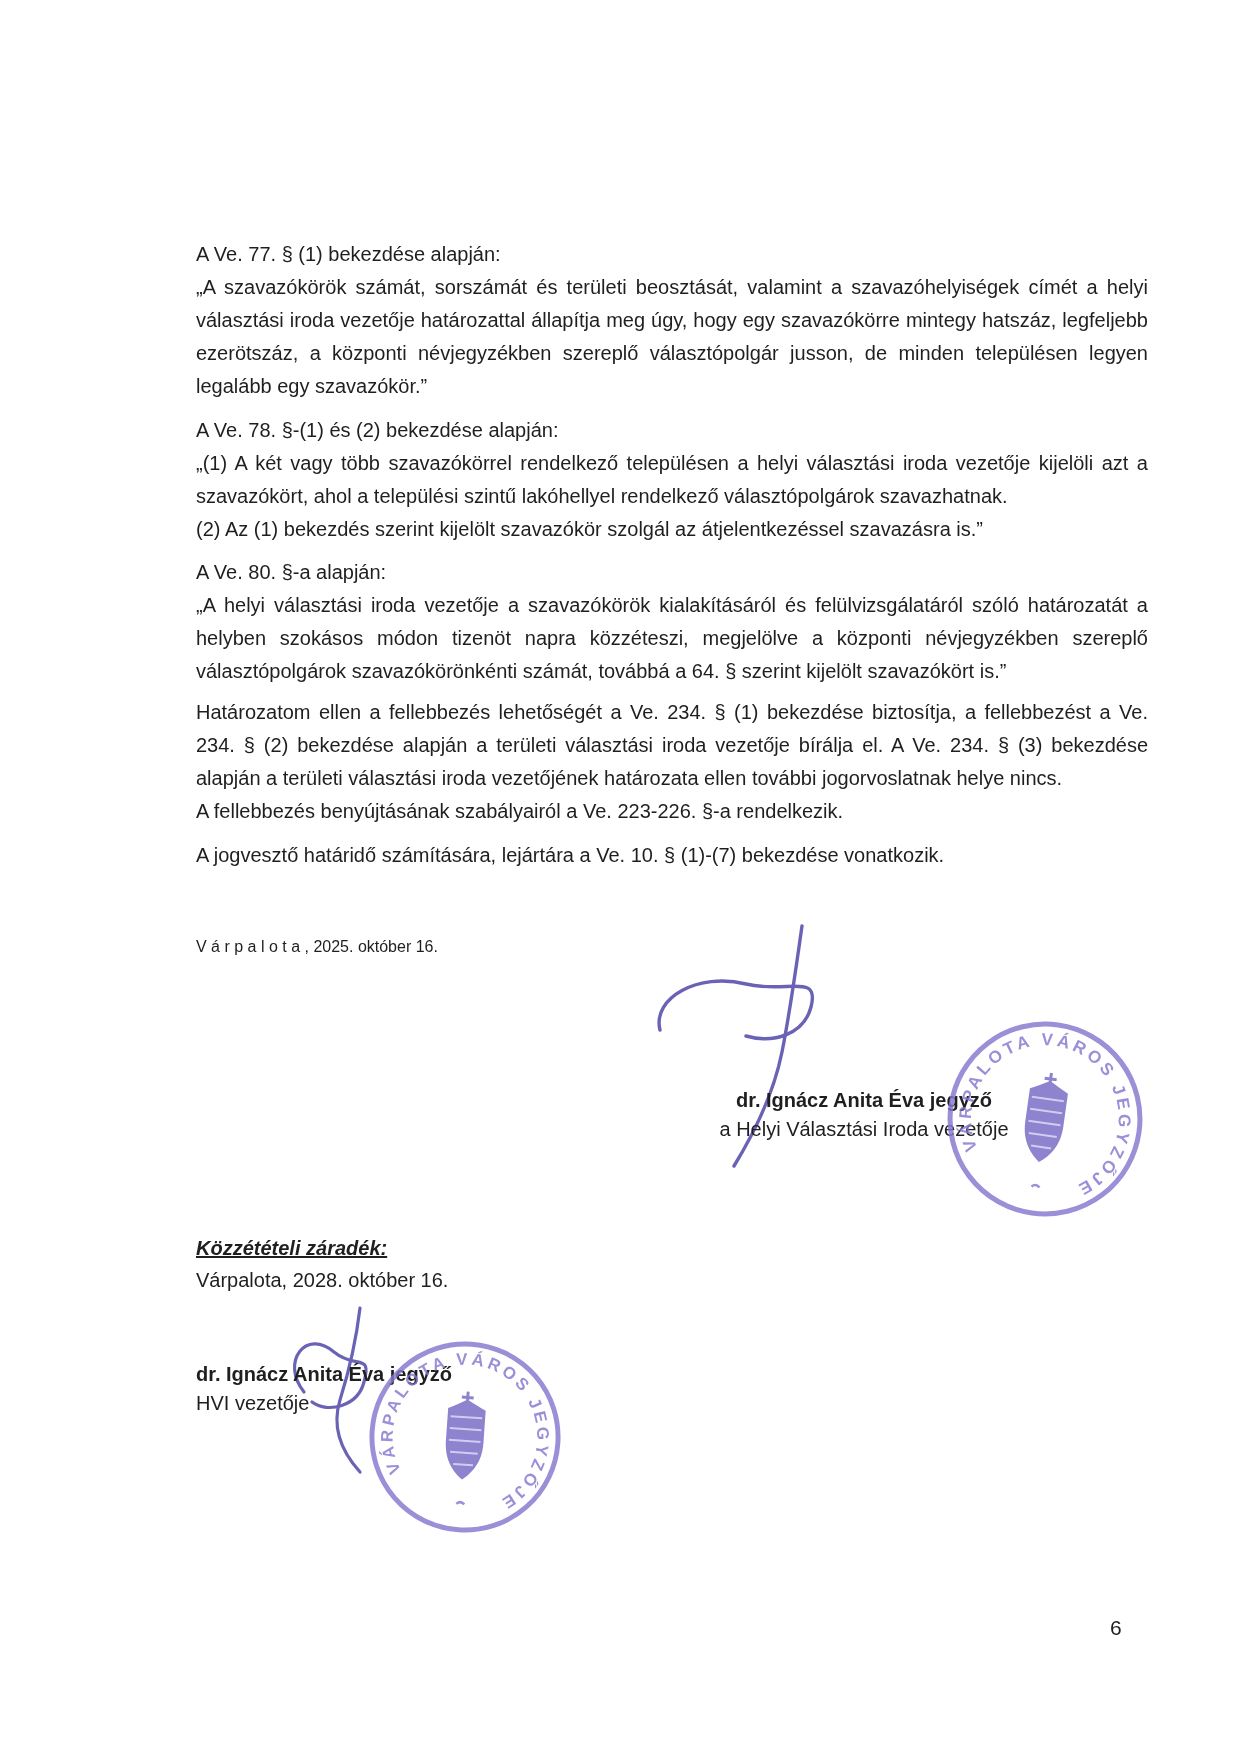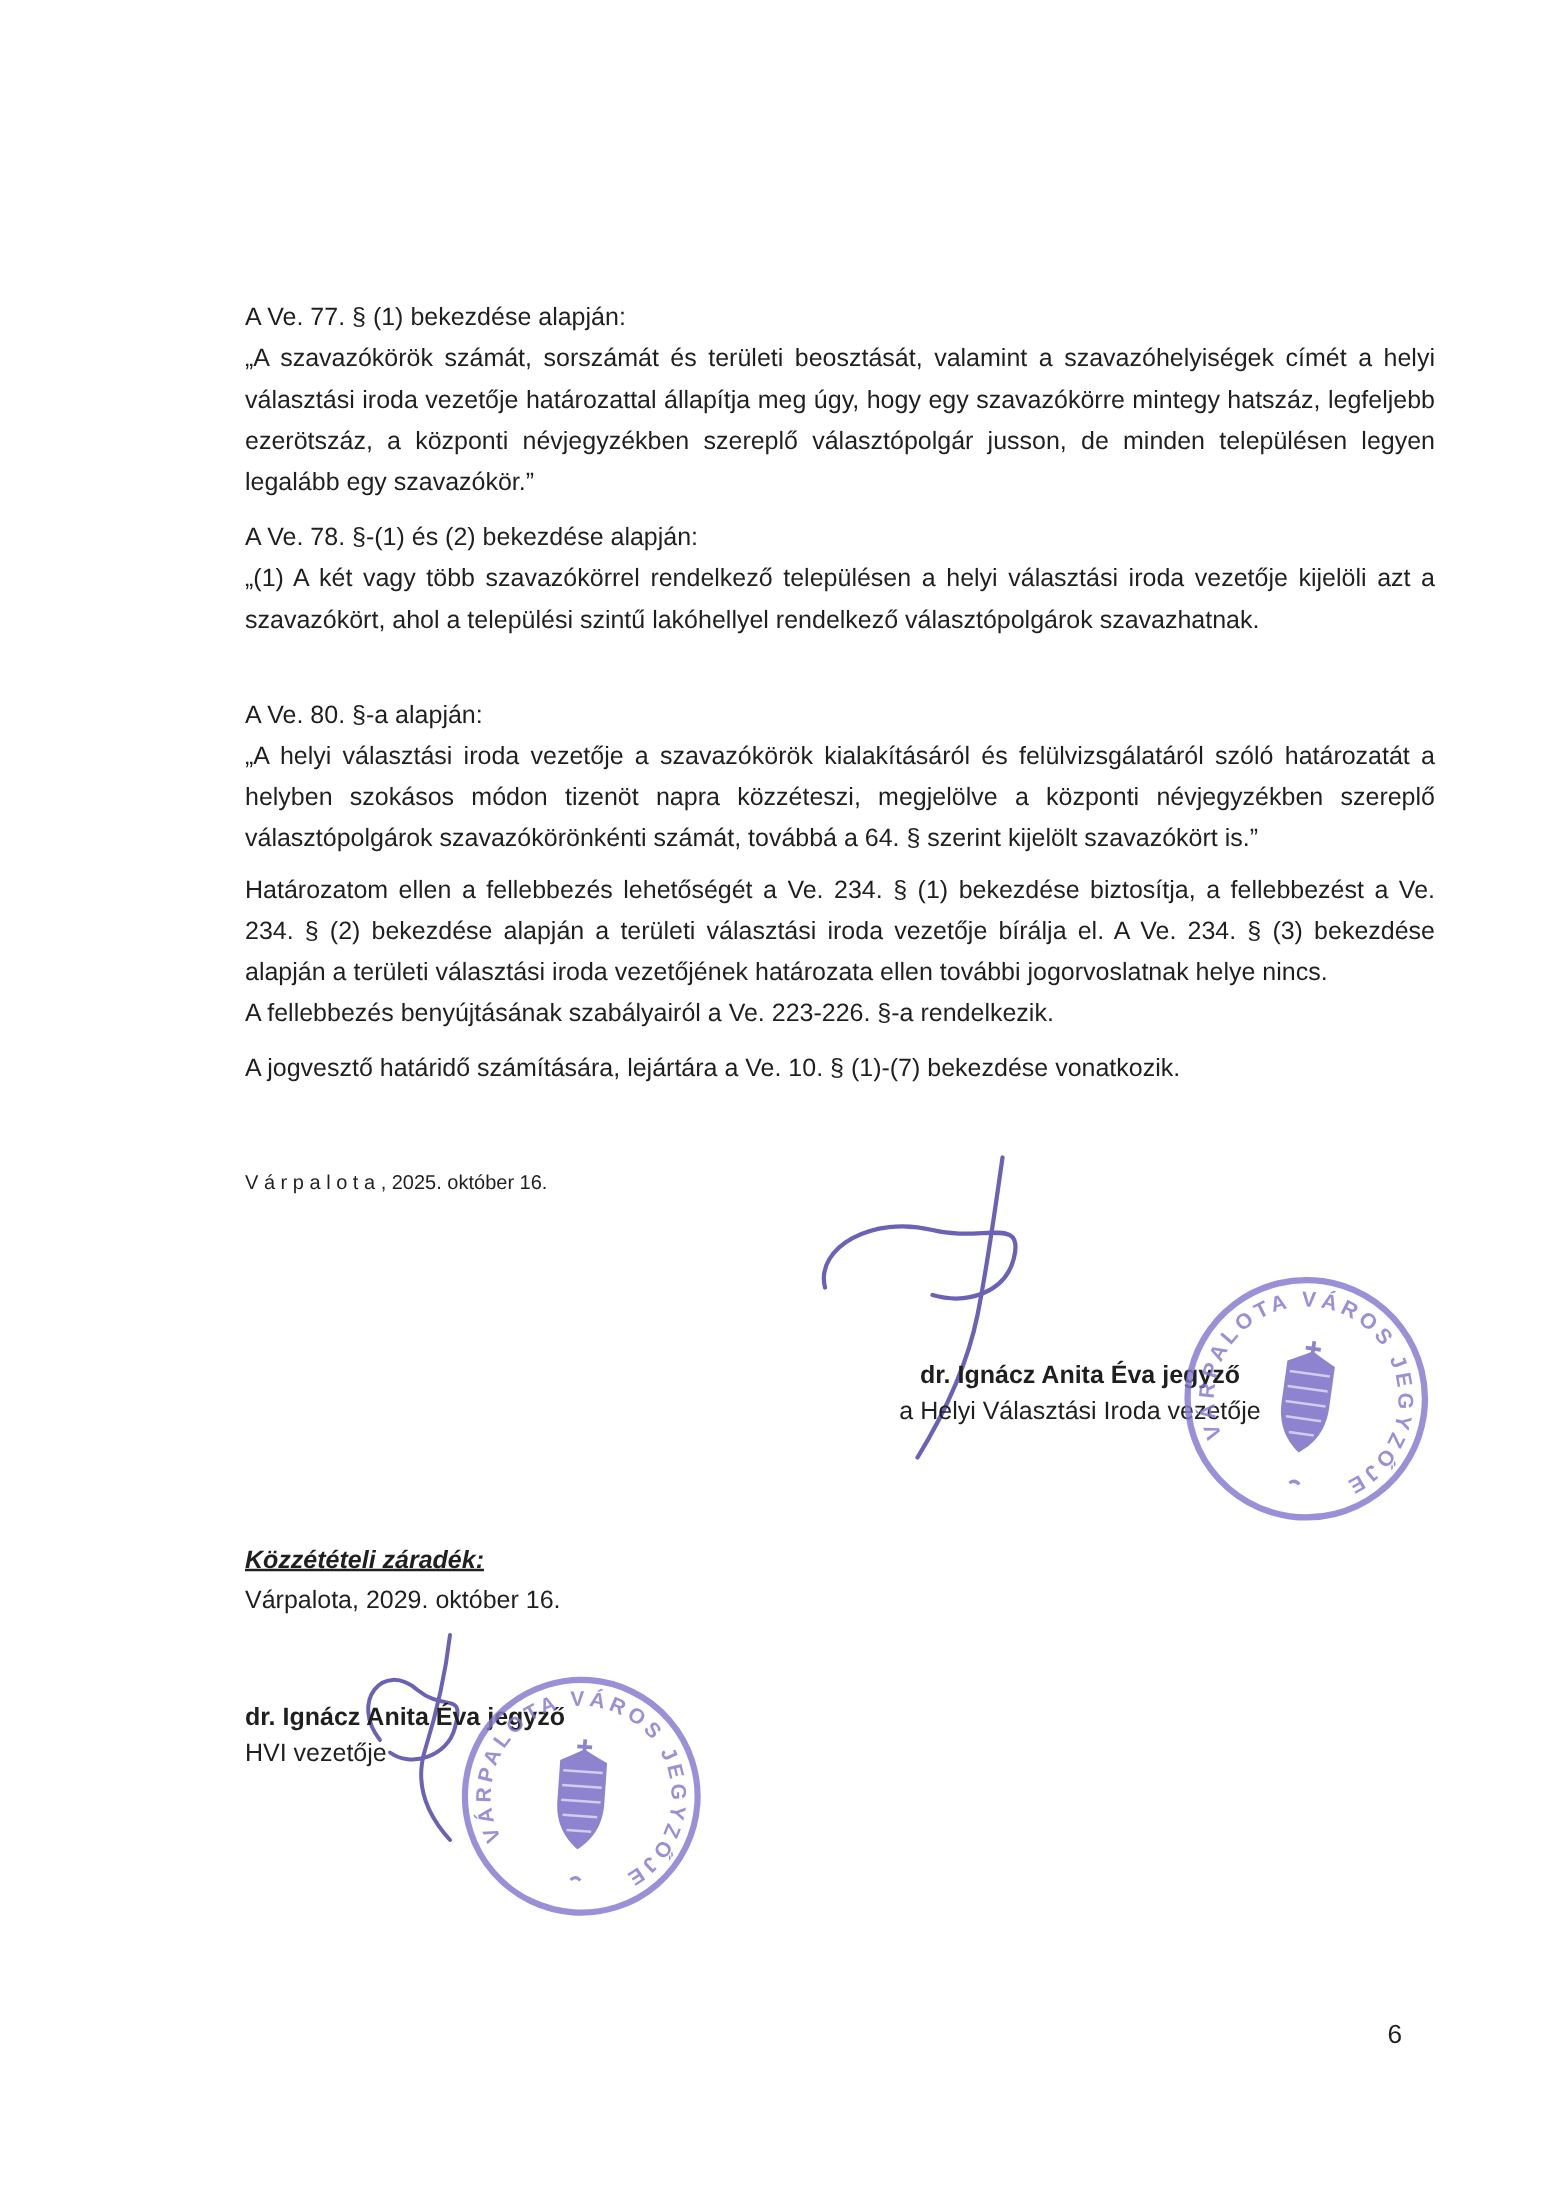--- a/index.html
+++ b/index.html
@@ -33,20 +33,21 @@
 <div class="page">
 
   <div class="block" style="top:238px;">
     <div class="heading">A Ve. 77. § (1) bekezdése alapján:</div>
     <div class="just">„A szavazókörök számát, sorszámát és területi beosztását, valamint a szavazóhelyiségek címét a helyi választási iroda vezetője határozattal állapítja meg úgy, hogy egy szavazókörre mintegy hatszáz, legfeljebb ezerötszáz, a központi névjegyzékben szereplő választópolgár jusson, de minden településen legyen legalább egy szavazókör.”</div>
   </div>
 
   <div class="block" style="top:414px;">
     <div class="heading">A Ve. 78. §-(1) és (2) bekezdése alapján:</div>
     <div class="just">„(1) A két vagy több szavazókörrel rendelkező településen a helyi választási iroda vezetője kijelöli azt a szavazókört, ahol a települési szintű lakóhellyel rendelkező választópolgárok szavazhatnak.</div>
+    <div class="just">(2) Az (1) bekezdés szerint kijelölt szavazókör szolgál az átjelentkezéssel szavazásra is.”</div>
   </div>
 
   <div class="block" style="top:556px;">
     <div class="heading">A Ve. 80. §-a alapján:</div>
     <div class="just">„A helyi választási iroda vezetője a szavazókörök kialakításáról és felülvizsgálatáról szóló határozatát a helyben szokásos módon tizenöt napra közzéteszi, megjelölve a központi névjegyzékben szereplő választópolgárok szavazókörönkénti számát, továbbá a 64. § szerint kijelölt szavazókört is.”</div>
   </div>
 
   <div class="block" style="top:696px;">
     <div class="just">Határozatom ellen a fellebbezés lehetőségét a Ve. 234. § (1) bekezdése biztosítja, a fellebbezést a Ve. 234. § (2) bekezdése alapján a területi választási iroda vezetője bírálja el. A Ve. 234. § (3) bekezdése alapján a területi választási iroda vezetőjének határozata ellen további jogorvoslatnak helye nincs.</div>
     <div>A fellebbezés benyújtásának szabályairól a Ve. 223-226. §-a rendelkezik.</div>
@@ -87,21 +88,21 @@
         <line x1="84" y1="104" x2="116" y2="104"></line>
         <line x1="86" y1="116" x2="114" y2="116"></line>
         <line x1="90" y1="128" x2="110" y2="128"></line>
       </g>
       <path d="M 96,168 q 4,-4 8,0" stroke="#8478d0" stroke-width="2.5" fill="none"></path>
     </g>
   </svg>
 
   <div class="closing">
     <div class="closing-head">Közzétételi záradék:</div>
-    <div>Várpalota, 2029. október 16.</div>
+    <div>Várpalota, 2028. október 16.</div>
   </div>
 
   <svg class="scribble scribble-2" width="130" height="180" viewBox="0 0 130 180">
     <g fill="none" stroke="#5a52ae" stroke-width="3.2" stroke-linecap="round">
       <path d="M 86,6 C 82,40 76,66 66,98 C 58,124 66,148 86,170"></path>
       <path d="M 30,90 C 6,60 32,26 60,50 C 82,68 98,50 90,80 C 84,104 54,112 38,100"></path>
     </g>
   </svg>
 
   <div class="sig-bottom">

